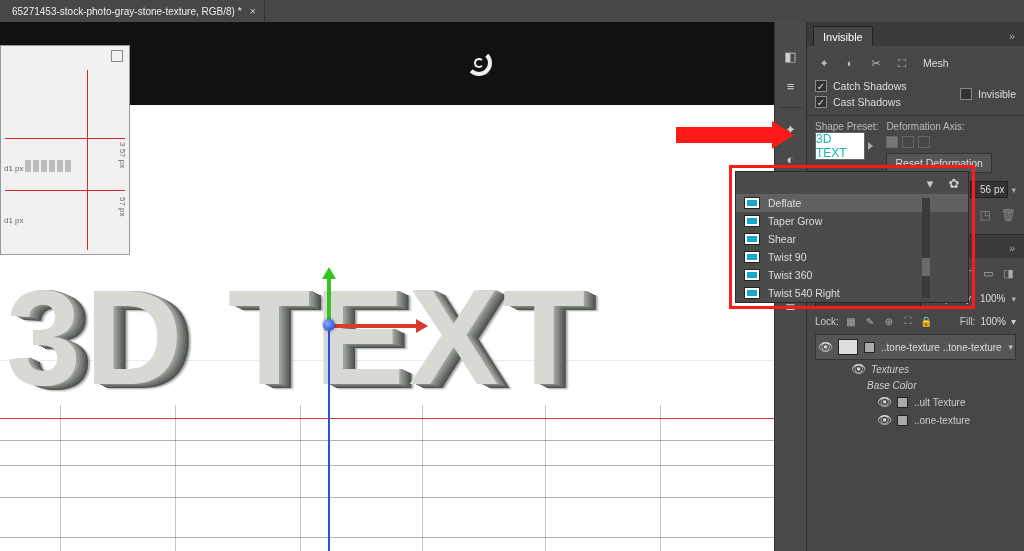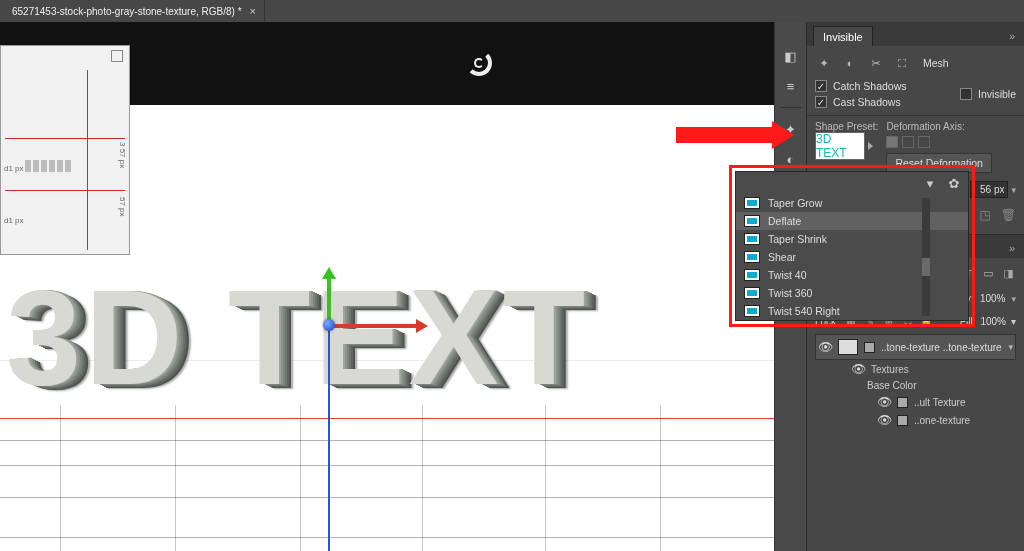--- a/index.html
+++ b/index.html
@@ -116,21 +116,21 @@
 
   .lock-row { display:flex; align-items:center; gap:5px; margin-top:6px; font-size:10px; color:#ccc;}
   .lock-row span.icon{ width:14px; height:14px; color:#aaa; display:flex; align-items:center; justify-content:center; cursor:pointer;}
 
   .layer-item { display:flex; align-items:center; gap:6px; padding:4px 2px; margin-top:6px; background:#555; border:1px solid #333;}
   .eye { width:14px; text-align:center; font-size:12px; color:#ddd; cursor:pointer;}
   .thumb { width:20px; height:16px; background:#ddd; border:1px solid #222;}
   .thumb.small{width:11px;height:11px;background:#aaa;}
   .layer-name { font-size:10px; color:#ddd; overflow:hidden; white-space:nowrap; text-overflow:ellipsis; flex:1;}
   .sub-layer { display:flex; align-items:center; gap:6px; padding:2px 2px 2px 36px; }
-  .sub-layer .name{ font-size:10px; color:#ccc; }
+  .sub-layer .name{ font-size:10px; color:#ccc; font-style:italic;}
   .sub-layer.normal .name{font-style:normal;}
   .layer-toggle { font-size:9px; color:#bbb; cursor:pointer;}
 
   
   .preset-popup {
     position: absolute; left: 729px; top: 165px; width: 246px; z-index: 30;
     border: 3px solid #ff1a1a; padding: 3px; background: transparent;
   }
   .preset-popup-inner { background:#4b4b4b; border:1px solid #2a2a2a; }
   .preset-head { display:flex; justify-content:flex-end; padding:3px 6px; gap:8px;}
@@ -369,39 +369,35 @@
     <div class="head"></div>
 </div>
 
 <div class="preset-popup">
   <div class="preset-popup-inner">
     <div class="preset-head">
       <span>▾</span>
       <span>✿</span>
     </div>
     <div class="preset-list">
+      <div class="preset-row-item selected">
+          <div class="p-thumb"></div>
+          <span>Deflate</span>
+        </div>
       <div class="preset-row-item">
           <div class="p-thumb"></div>
           <span>Taper Grow</span>
         </div>
-      <div class="preset-row-item selected">
-          <div class="p-thumb"></div>
-          <span>Deflate</span>
-        </div>
       <div class="preset-row-item">
           <div class="p-thumb"></div>
-          <span>Taper Shrink</span>
+          <span>Shear</span>
         </div>
       <div class="preset-row-item">
           <div class="p-thumb"></div>
-          <span>Shear</span>
-        </div>
-      <div class="preset-row-item">
-          <div class="p-thumb"></div>
-          <span>Twist 40</span>
+          <span>Twist 90</span>
         </div>
       <div class="preset-row-item">
           <div class="p-thumb"></div>
           <span>Twist 360</span>
         </div>
       <div class="preset-row-item">
           <div class="p-thumb"></div>
           <span>Twist 540 Right</span>
         </div>
     </div>

